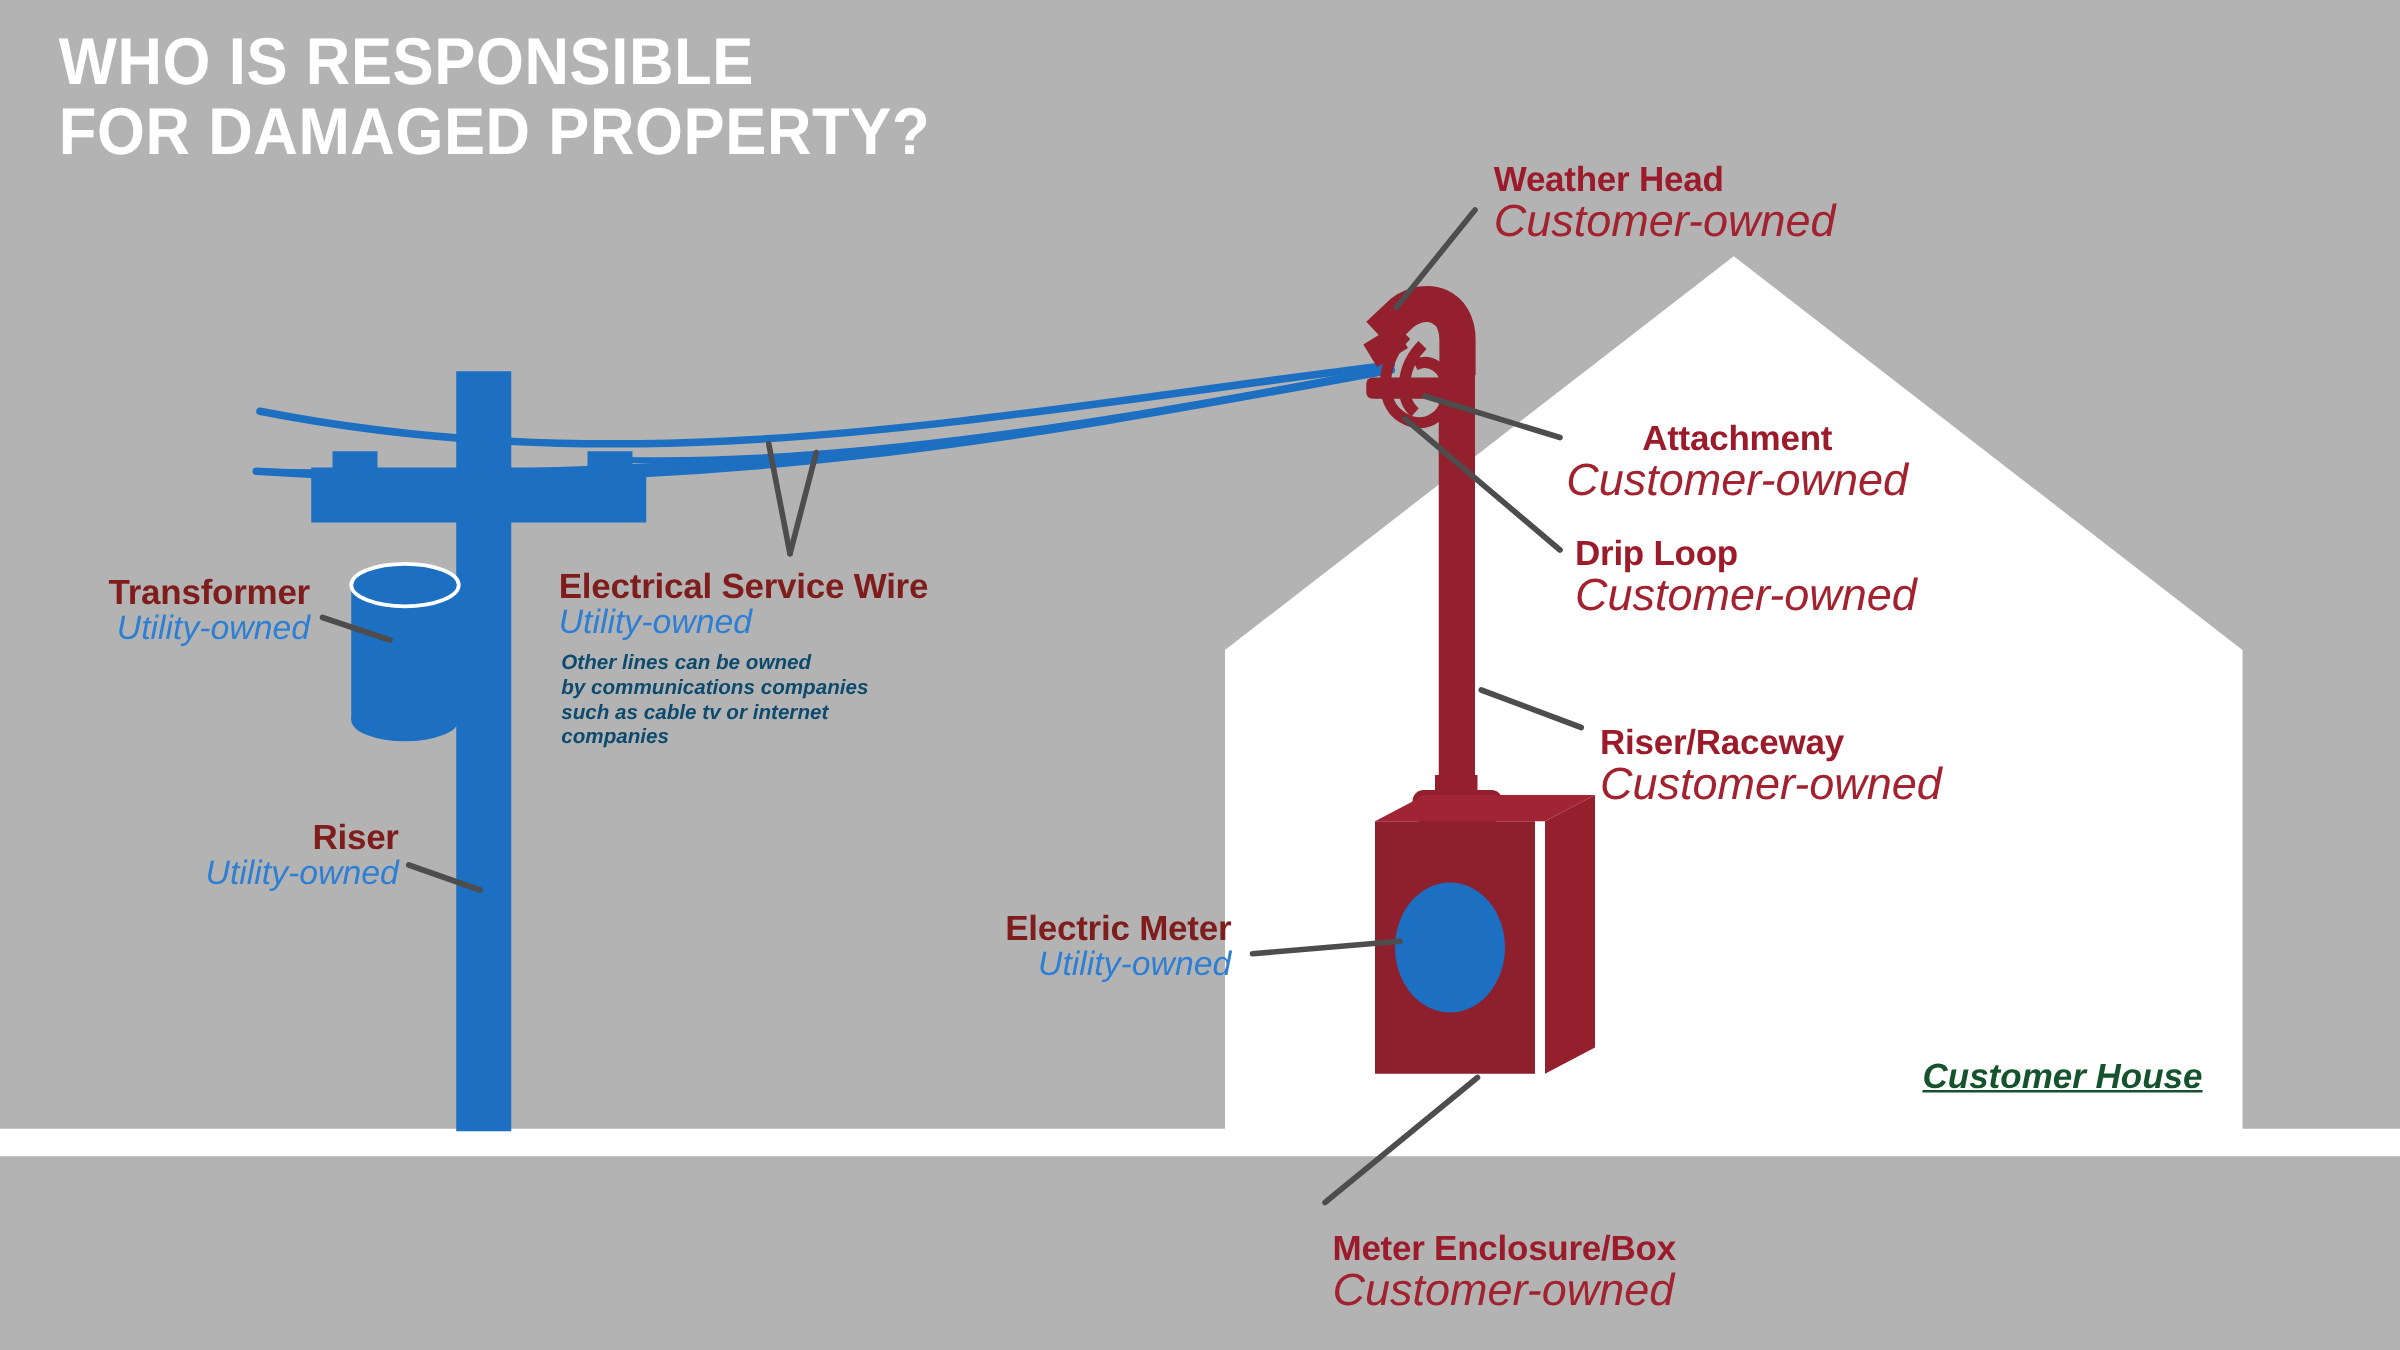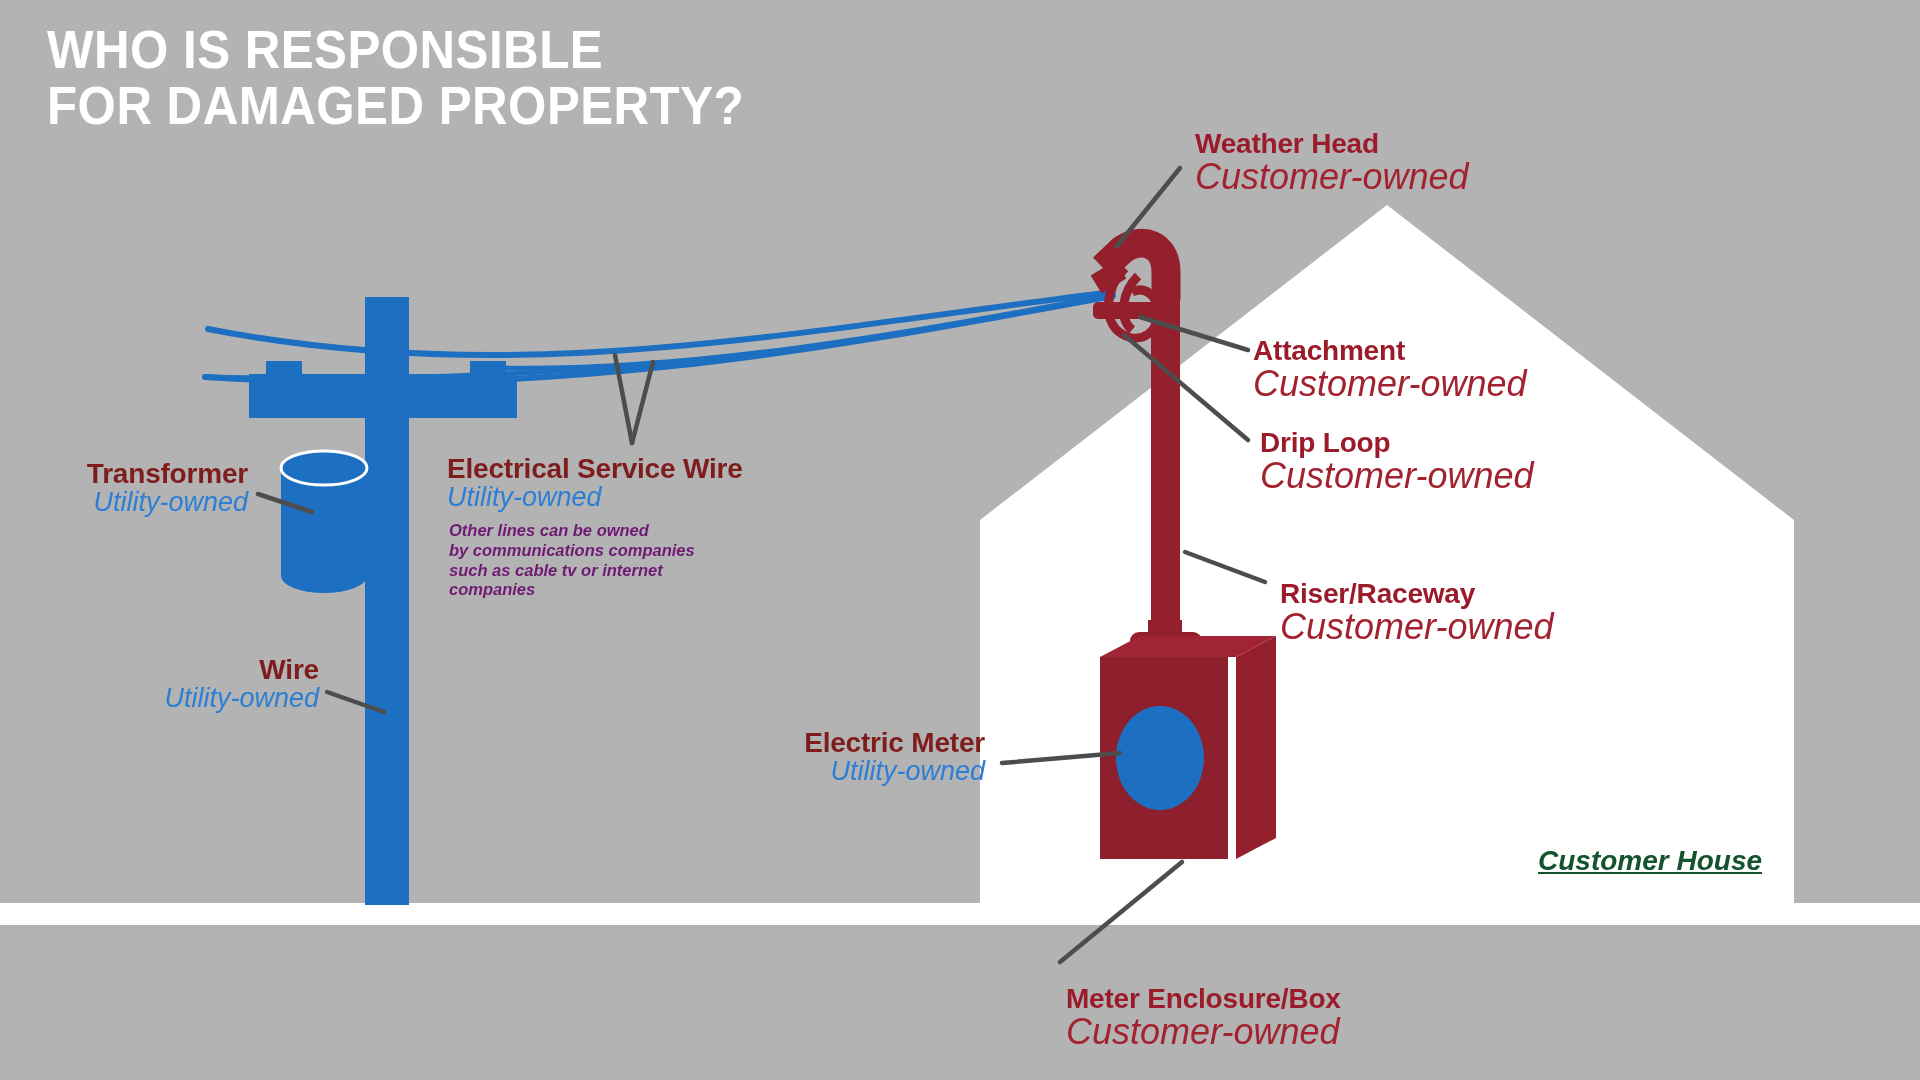--- a/index.html
+++ b/index.html
@@ -66,21 +66,21 @@
 
   .ar { text-align: right; }
   .al { text-align: left; }
 
   
   #wire-note {
     position: absolute;
     left: 449px;
     top: 521px;
     width: 290px;
-    color: #701a75;
+    color: #0c4a6e;
     font-style: italic;
     font-weight: bold;
     font-size: 16.5px;
     line-height: 1.20;
   }
   #wire-note span { display: block; }
 
   #house-label {
     position: absolute;
     left: 1538px;
@@ -217,35 +217,35 @@
   </div>
 
   <div id="wire-note">
     <span>Other lines can be owned</span>
     <span>by communications companies</span>
     <span>such as cable tv or internet</span>
     <span>companies</span>
   </div>
 
   <div class="lbl blue ar" style="right:1601px; top:655px;">
-    <span class="t">Wire</span>
+    <span class="t">Riser</span>
     <span class="s">Utility-owned</span>
   </div>
 
   <div class="lbl blue ar" style="right:935px; top:728px;">
     <span class="t">Electric Meter</span>
     <span class="s">Utility-owned</span>
   </div>
 
   <div class="lbl red al" style="left:1195px; top:113px;">
     <span class="t">Weather Head</span>
     <span class="s">Customer-owned</span>
   </div>
 
-  <div class="lbl red al" style="left:1253px; top:320px;">
+  <div class="lbl red al" style="left:1253px; top:320px;text-align:center;">
     <span class="t">Attachment</span>
     <span class="s">Customer-owned</span>
   </div>
 
   <div class="lbl red al" style="left:1260px; top:412px;">
     <span class="t">Drip Loop</span>
     <span class="s">Customer-owned</span>
   </div>
 
   <div class="lbl red al" style="left:1280px; top:563px;">

